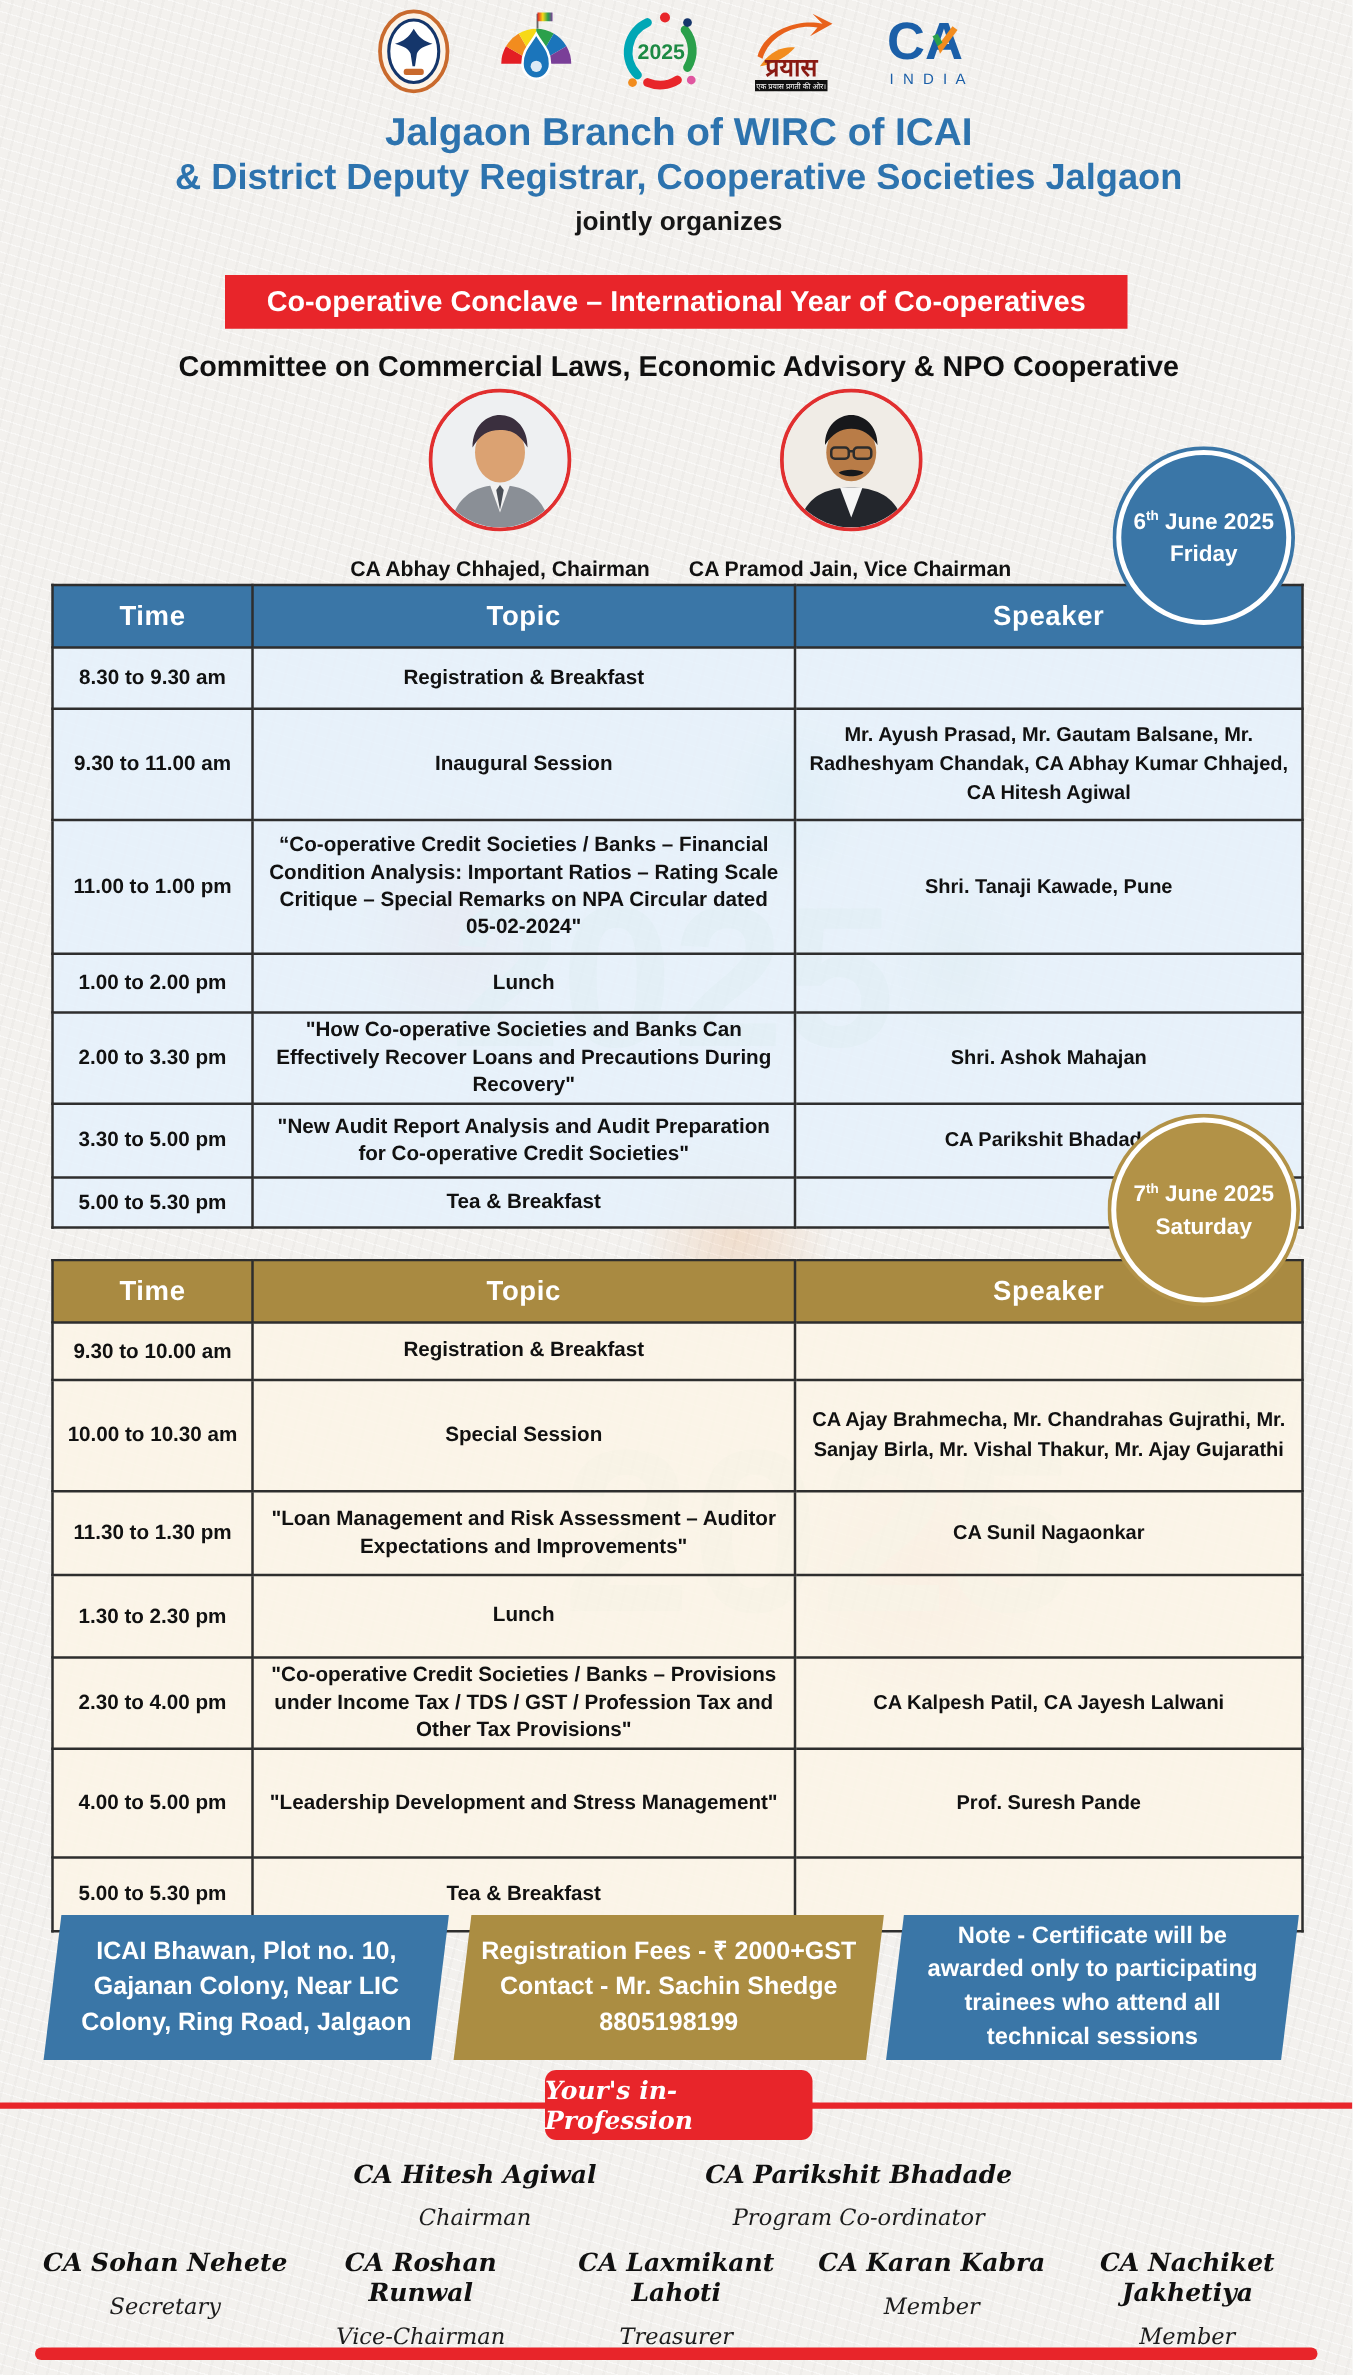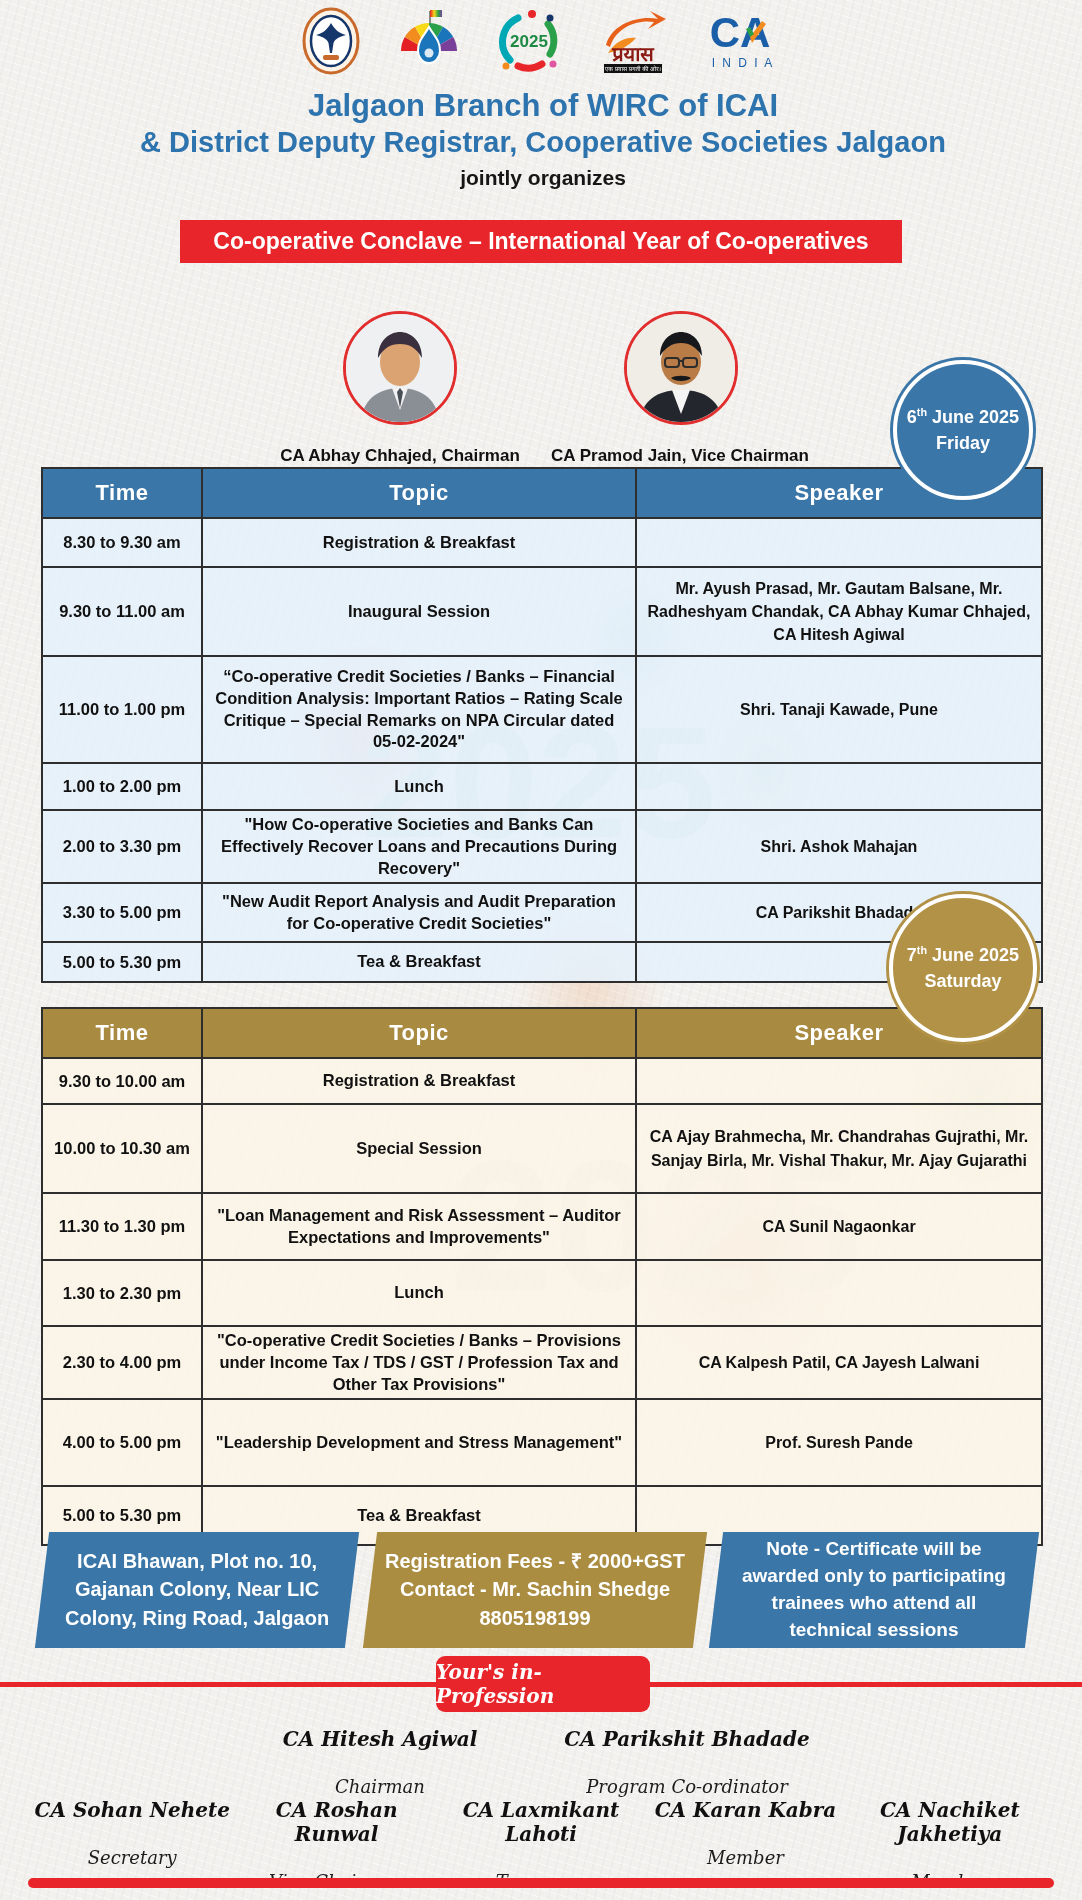--- a/index.html
+++ b/index.html
@@ -92,21 +92,21 @@
 
   
   .ribbon-line{top:1682px;left:0;width:1082px;height:5px;background:#e8252a;z-index:3;}
   .ribbon{top:1656px;left:436px;width:214px;height:56px;background:#e8252a;border-radius:9px;z-index:4;
           display:flex;align-items:center;justify-content:center;color:#fff;
           font-family:"DejaVu Serif",serif;font-style:italic;font-weight:bold;font-size:20px;}
 
   
   .bearer{text-align:center;z-index:4;}
   .b-name{font-family:"DejaVu Serif",serif;font-style:italic;font-weight:bold;font-size:20px;color:#101010;}
-  .b-role{font-family:"DejaVu Serif",serif;font-style:italic;font-size:18px;color:#1c1c1c;margin-top:25px;}
+  .b-role{font-family:"DejaVu Serif",serif;font-style:italic;font-size:18px;color:#1c1c1c;margin-top:13px;}
   .row1-b1{top:1727px;left:230px;width:300px;}
   .row1-b2{top:1727px;left:537px;width:300px;}
   .bearers-row2{top:1798px;left:30px;width:1022px;display:flex;z-index:4;}
   .bearers-row2 .bearer{flex:1;}
 
   .bottom-bar{top:1878px;left:28px;width:1026px;height:10px;background:#e8252a;border-radius:5px;z-index:4;}
 </style>
 </head>
 <body>
 
@@ -184,20 +184,21 @@
         <path d="M44 30 L40 22 L44 20 L48 27 Z" fill="#2aa04b"></path>
         <text x="37" y="60" text-anchor="middle" font-family="Liberation Sans, sans-serif" font-size="12" fill="#1b5fa8" letter-spacing="2">I N D I A</text>
       </svg>
     </div>
   </div>
 
   <div class="abs ctr title1">Jalgaon Branch of WIRC of ICAI</div>
   <div class="abs ctr title2">&amp; District Deputy Registrar, Cooperative Societies Jalgaon</div>
   <div class="abs ctr organizes">jointly organizes</div>
   <div class="abs banner">Co-operative Conclave – International Year of Co-operatives</div>
+  <div class="abs ctr committee">Committee on Commercial Laws, Economic Advisory &amp; NPO Cooperative</div>
 
   <div class="abs photo p1">
     <svg width="108" height="108" viewBox="0 0 108 108">
       <rect width="108" height="108" fill="#eef0f2"></rect>
       <path d="M14 108 C18 82 36 74 54 74 C72 74 90 82 94 108 Z" fill="#8a8f96"></path>
       <path d="M46 74 L54 96 L62 74 Z" fill="#f2f2f2"></path>
       <path d="M51 78 L54 94 L57 78 L54 74 Z" fill="#4a4f57"></path>
       <ellipse cx="54" cy="48" rx="20" ry="24" fill="#dba272"></ellipse>
       <path d="M32 44 C32 26 44 18 54 18 C64 18 76 26 76 44 C70 34 64 30 54 30 C44 30 38 34 32 44 Z" fill="#3a2f3e"></path>
     </svg>

